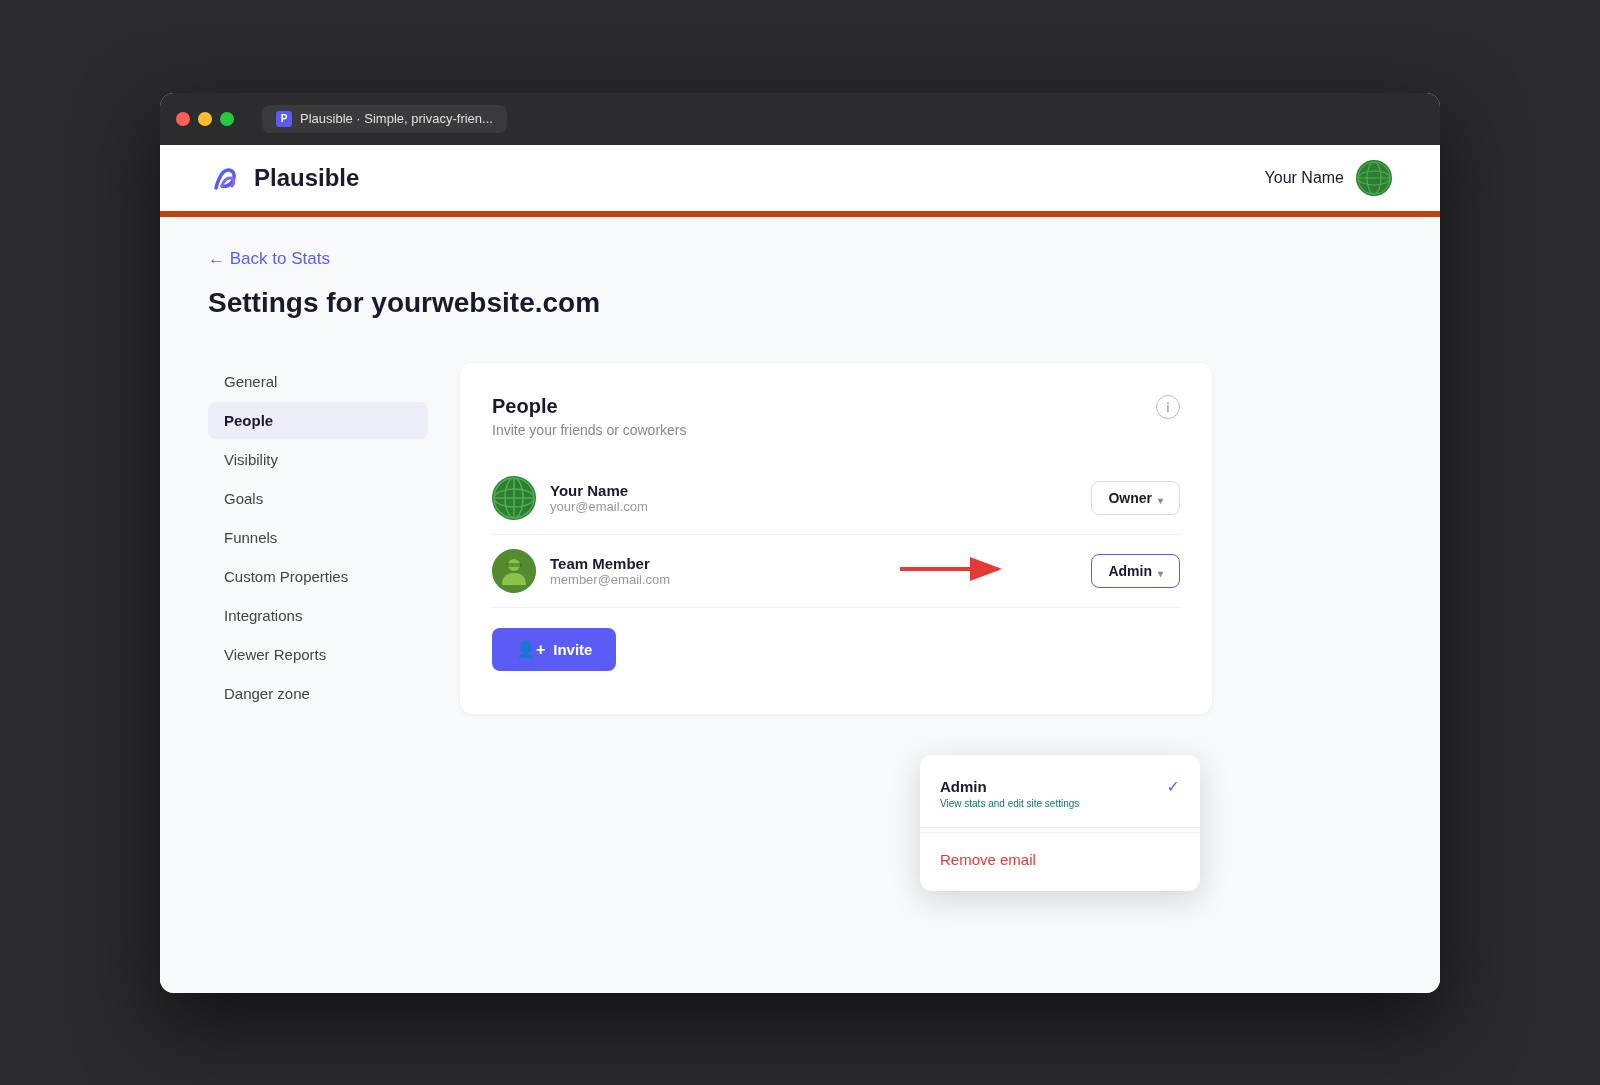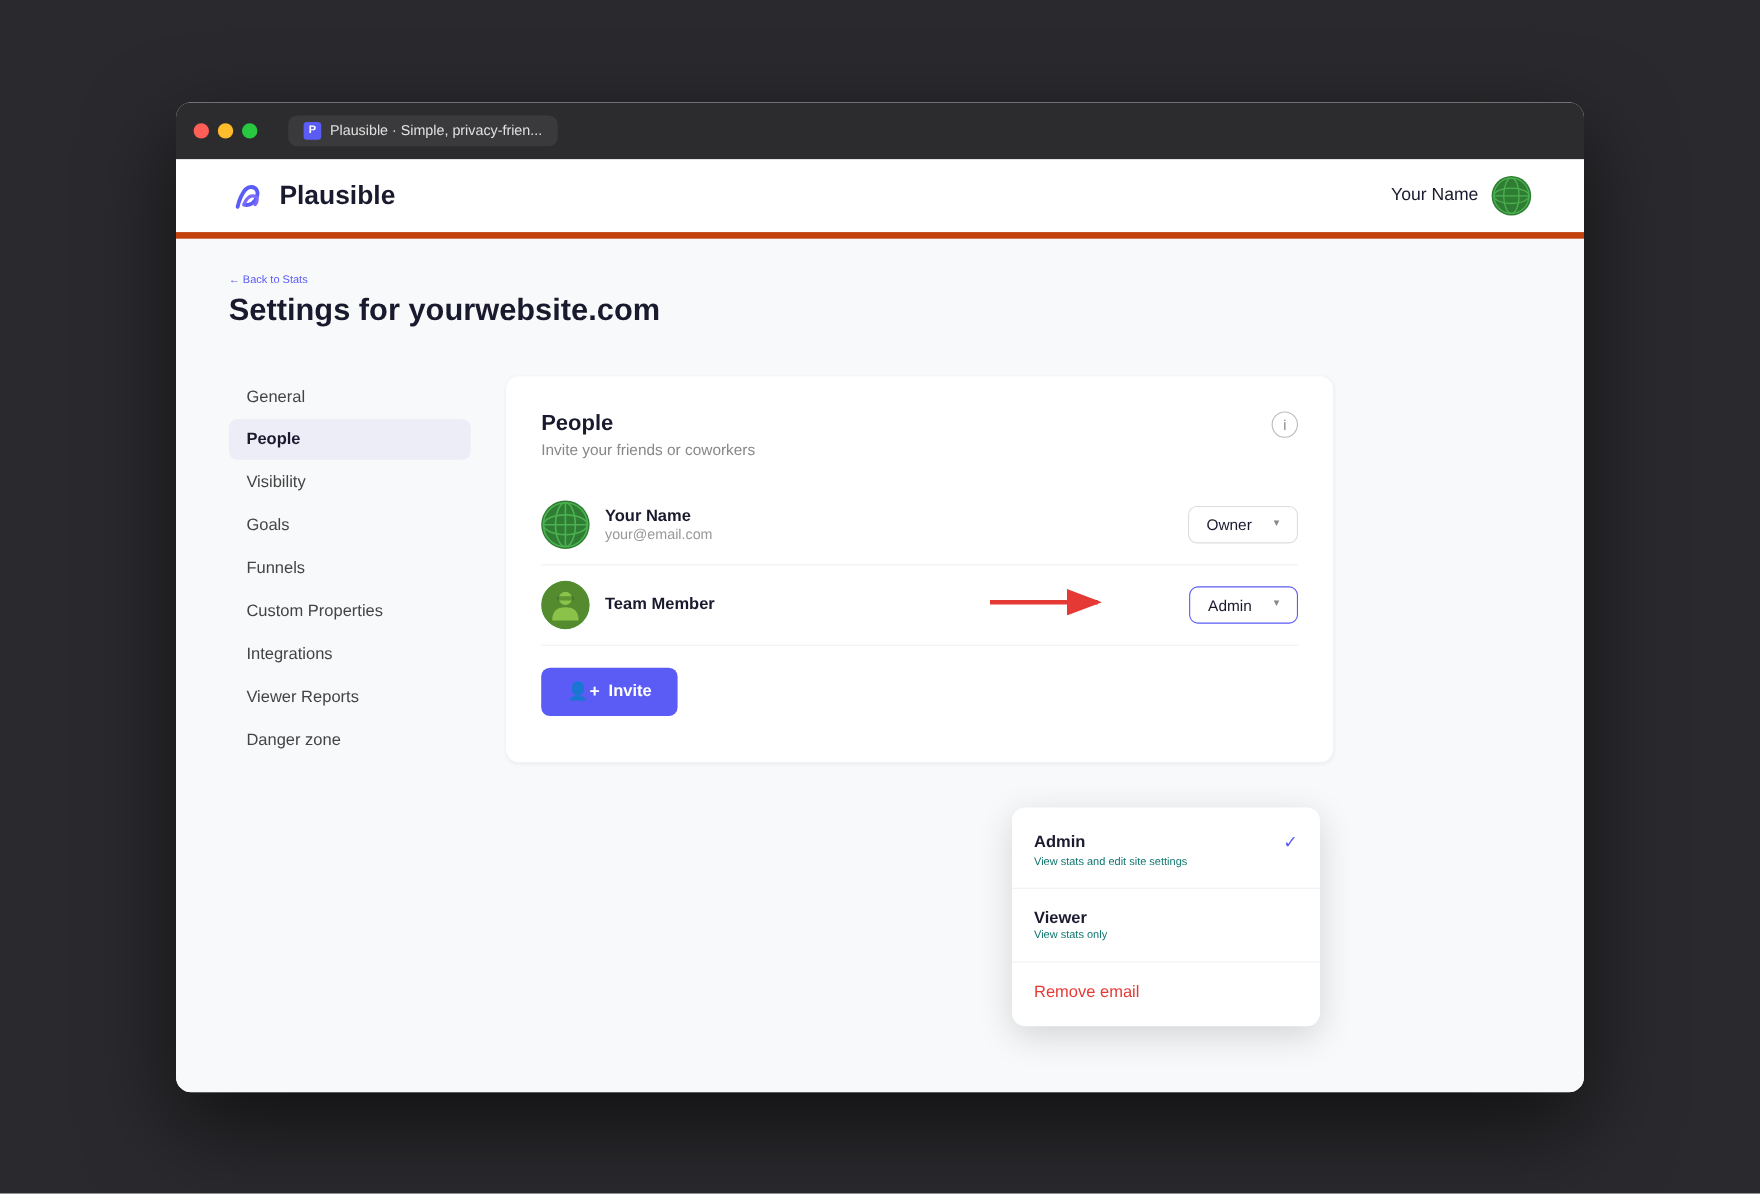--- a/index.html
+++ b/index.html
@@ -131,26 +131,26 @@
     }
 
     
     .main-layout {
       padding: 32px 48px;
       max-width: 1100px;
     }
 
     .back-link {
       color: #5b5cf6;
-      font-size: 10px;
+      font-size: 17px;
       font-weight: 500;
       display: flex;
       align-items: center;
       gap: 6px;
-      margin-bottom: 6px;
+      margin-bottom: 18px;
       cursor: pointer;
     }
 
     .page-title {
       font-size: 28px;
       font-weight: 700;
       color: #1a1a2e;
       margin-bottom: 44px;
     }
 
@@ -258,28 +258,28 @@
       color: #1a1a2e;
     }
 
     .member-email {
       font-size: 13px;
       color: #999;
     }
 
     .role-button {
       display: flex;
-      align-items: flex-start;
-      gap: 20px;
+      align-items: flex-end;
+      gap: 6px;
       padding: 8px 16px;
       border: 1.5px solid #ddd;
       border-radius: 8px;
       background: white;
       font-size: 14px;
-      font-weight: 400;
+      font-weight: 700;
       color: #1a1a2e;
       cursor: pointer;
     }
 
     .role-button.active-dropdown {
       border-color: #5b5cf6;
     }
 
     .chevron-icon {
       font-size: 10px;
@@ -460,20 +460,21 @@
                 <rect width="44" height="44" rx="22" fill="#558B2F"></rect>
 
                 <circle cx="22" cy="16" r="6" fill="#8BC34A"></circle>
                 <path d="M10 36 C10 28 14 24 22 24 C30 24 34 28 34 36" fill="#8BC34A"></path>
 
                 <rect x="14" y="14" width="16" height="4" rx="2" fill="#33691E" opacity="0.5"></rect>
               </svg>
             </div>
             <div class="member-info">
               <div class="member-name">Team Member</div>
+              <div class="member-email">member@email.com</div>
             </div>
 
             <div style="position: absolute; right: 170px; top: 50%; transform: translateY(-50%);">
               <svg width="110" height="28" viewBox="0 0 110 28">
                 <defs>
                   <marker id="arrowhead" markerWidth="8" markerHeight="6" refX="7" refY="3" orient="auto">
                     <polygon points="0 0, 8 3, 0 6" fill="#e53935"></polygon>
                   </marker>
                 </defs>
                 <line x1="0" y1="14" x2="98" y2="14" stroke="#e53935" stroke-width="4" marker-end="url(#arrowhead)"></line>
@@ -487,26 +488,20 @@
 
             <div class="dropdown-menu">
               <div class="dropdown-option">
                 <div class="dropdown-option-header">
                   <span class="dropdown-option-title">Admin</span>
                   <span class="check-icon">✓</span>
                 </div>
                 <div class="dropdown-option-desc">View stats and edit site settings</div>
               </div>
               <div class="dropdown-divider"></div>
-              <div class="dropdown-option">
-                <div class="dropdown-option-header">
-                  <span class="dropdown-option-title">Viewer</span>
-                </div>
-                <div class="dropdown-option-desc">View stats only</div>
-              </div>
               <div class="dropdown-divider"></div>
               <div class="remove-option">
                 <span class="remove-option-text">Remove email</span>
               </div>
             </div>
           </div>
 
           
           <button class="invite-button">
             <span style="font-size:16px;">👤+</span>

